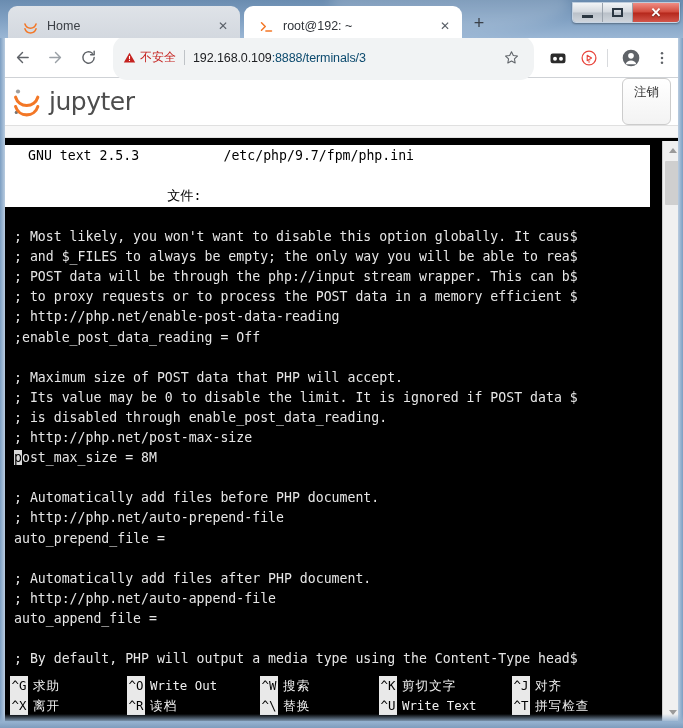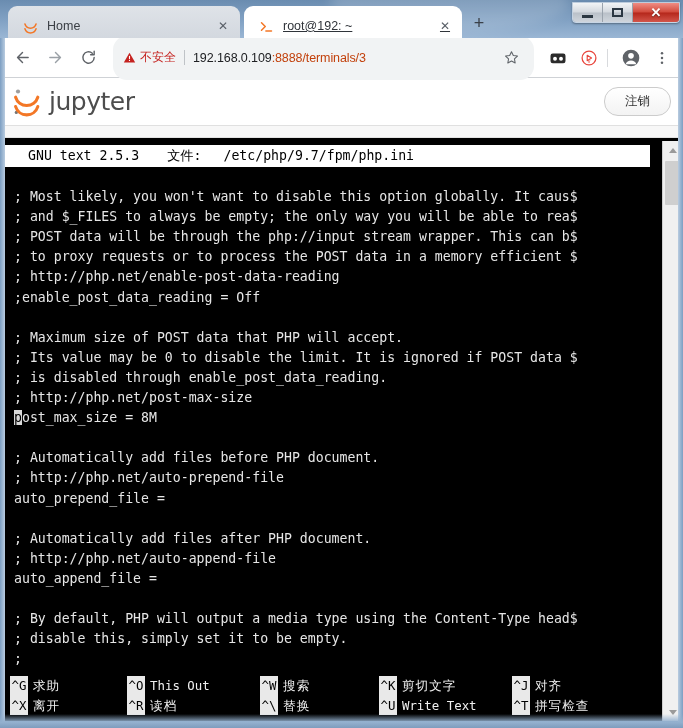--- a/index.html
+++ b/index.html
@@ -70,21 +70,20 @@
     color: #30343a;
   }
   .tab.inactive {
     background: linear-gradient(180deg,#dfe3e8 0%,#d3d8df 100%);
     color: #3b4046;
   }
   .tab.active {
     background: #ffffff;
     margin-left: 4px;
     min-width: 218px;
-    text-decoration: underline;
   }
   .tab-favicon {
     width: 16px; height: 16px; margin-right: 9px;
     flex: 0 0 16px;
     display:flex; align-items:center; justify-content:center;
   }
   .tab-title { flex: 1; white-space: nowrap; overflow: hidden; text-overflow: ellipsis; font-size: 12.5px; }
   .tab-close {
     width: 18px; height: 18px; flex: 0 0 18px;
     display: flex; align-items: center; justify-content: center;
@@ -113,42 +112,42 @@
     flex: 1; height: 44px; margin: 0 6px;
     background: #f1f3f4; border-radius: 14px;
     display: flex; align-items: center; padding: 15px 10px;
     font-size: 12.5px; color: #202124;
   }
   #notsecure { display: flex; align-items: center; color: #c5221f; font-size: 12px; white-space: nowrap; }
   #notsecure .warn-tri { margin-right: 4px; display:flex; }
   .omni-sep { width: 1px; height: 15px; background: #bfc3c7; margin: 0 8px; }
   #url { font-size: 12.5px; color: #202124; letter-spacing: -.1px; white-space: nowrap; }
   #url .host { color: #202124; }
-  #url .rest { color: #c2410c; }
+  #url .rest { color: #0c4a6e; }
   #star { width: 26px; height: 26px; display:flex; align-items:center; justify-content:center; border-radius:50%; background:#f1f3f4; margin-left:2px;}
   .ext { width: 26px; height: 26px; display:flex; align-items:center; justify-content:center; margin-left:5px; }
   .tb-sep { width:1px; height:18px; background:#d8dadd; margin:0 5px; }
 
   
   #jheader {
     height: 48px; background: #fff;
     border-bottom: 1px solid #e0e0e0;
-    display: flex; align-items: center;
+    display: flex; 
     padding: 0 12px;
   }
   #jlogo { display: flex; align-items: center; }
   #jlogo .word {
     font-size: 25px; color: #4d4d4d; margin-left: 7px;
     font-family: "DejaVu Sans", sans-serif; font-weight: 400; letter-spacing: -.5px;
   }
   #logout {
     margin-left: auto;
-    border: 1px solid #ccc; border-radius: 14px;
+    border: 1px solid #ccc; border-radius: 6px;
     background: linear-gradient(180deg,#fff 0%,#f3f3f3 100%);
-    padding: 5px 20px; font-size: 12.5px; color: #333;
+    padding: 5px 11px; font-size: 12.5px; color: #333;
     font-family: "DejaVu Sans", sans-serif;
   }
   #jsubbar { height: 12px; background: #f7f7f7; border-bottom: 1px solid #e2e2e2; }
 
   
   #termwrap {
     position: relative;
     height: 583px;
     background: #000;
     padding: 3px 0 0 0;
@@ -168,21 +167,21 @@
   #nanotitle {
     background: #ffffff; color: #000;
     display: flex;
     margin: 4px 12px 0 2px;
     padding: 1px 0 2px 0;
     font-family: "DejaVu Sans Mono","Liberation Mono",monospace;
     font-size: 13.2px;
     line-height: 19px;
   }
   #nanotitle .nt-app { padding-left: 26px; }
-  #nanotitle .nt-lbl { padding-left: 28px; }
+  #nanotitle .nt-lbl { padding-left: 28px; margin-top: 40px; }
   #nanotitle .nt-file { padding-left: 22px; }
   .blank { height: 20.1px; }
   .cursor { background: #d9d9d9; color: #000; }
   #nanofoot {
     position: absolute; left: 0; bottom: 0;
     width: 645px;
     background: #000;
     font-family: "DejaVu Sans Mono","Liberation Mono",monospace;
     font-size: 12.4px;
     line-height: 19.5px;
@@ -376,21 +375,21 @@
               <span class="flbl cn">求助</span>
             </div>
             <div class="frow">
               <span class="fkey">^X</span>
               <span class="flbl cn">离开</span>
             </div>
           </div>
           <div class="fcol" style="width: 135px;">
             <div class="frow">
               <span class="fkey">^O</span>
-              <span class="flbl">This Out</span>
+              <span class="flbl">Write Out</span>
             </div>
             <div class="frow">
               <span class="fkey">^R</span>
               <span class="flbl cn">读档</span>
             </div>
           </div>
           <div class="fcol" style="width: 120px;">
             <div class="frow">
               <span class="fkey">^W</span>
               <span class="flbl cn">搜索</span>

